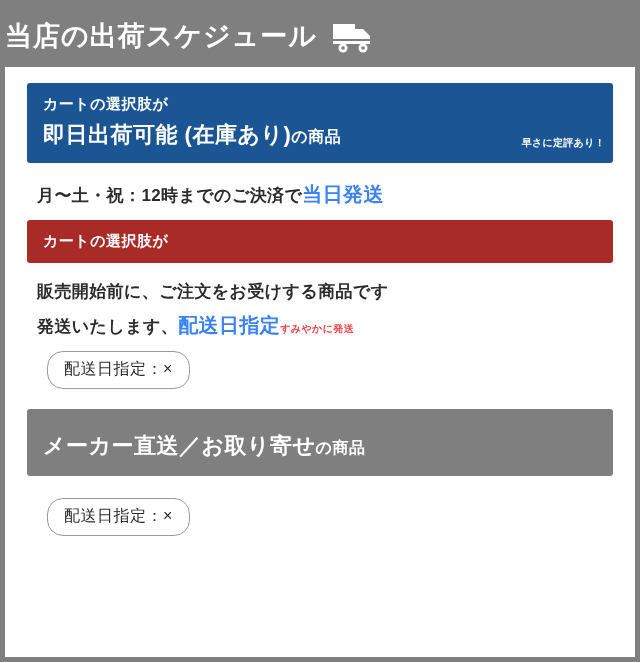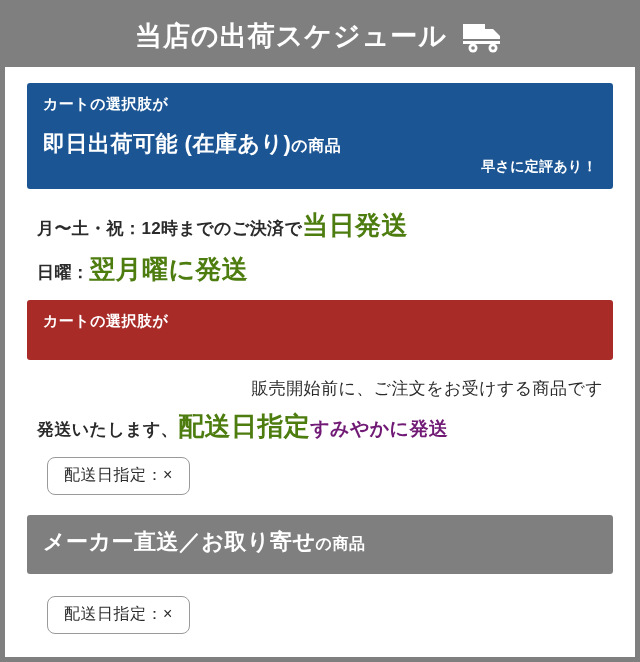--- a/index.html
+++ b/index.html
@@ -30,21 +30,20 @@
     box-sizing: border-box;
     border: 5px solid #7f7f7f;
     background: #ffffff;
   }
   .header {
     position: relative;
     height: 62px;
     background: #7f7f7f;
     display: flex;
     align-items: center;
-    justify-content: center;
     gap: 14px;
   }
   .header-title {
     color: #ffffff;
     font-size: 27px;
     font-weight: bold;
     letter-spacing: 1px;
     line-height: 1;
   }
   .truck-icon {
@@ -57,97 +56,95 @@
   .content {
     padding: 16px 22px 10px 22px;
   }
 
   
   .banner {
     position: relative;
     box-sizing: border-box;
     color: #ffffff;
     border-radius: 3px;
-    padding: 11px 16px 29px 16px;
+    padding: 11px 16px 12px 16px;
     margin-bottom: 12px;
   }
   .banner.blue { background: #1b5594; }
   .banner.red  { background: #a82b28; }
   .banner.gray { background: #7f7f7f; }
 
   .banner-small {
     font-size: 15px;
     font-weight: bold;
     line-height: 1.35;
     letter-spacing: 0.5px;
   }
   .banner-big {
     font-size: 22px;
     font-weight: bold;
     line-height: 1.4;
     letter-spacing: 0.5px;
-    margin-top: 15px;
+    margin-top: 6px;
   }
   .banner-big .suffix {
     font-size: 16px;
     font-weight: bold;
     letter-spacing: 0.5px;
   }
   .banner-note {
     position: absolute;
-    right: 16px;
+    right: 8px;
     bottom: 13px;
-    font-size: 14px;
+    font-size: 10px;
     font-weight: bold;
     letter-spacing: 0.3px;
   }
 
   
   .banner.gray .banner-big {
     margin-top: 0;
   }
   .banner.one-line {
-    padding: 14px 16px 15px 16px;
-    font-family: Liberation Mono, monospace;
+    padding: 22px 16px 15px 16px;
   }
 
   
   .rows {
     padding: 4px 10px 6px 10px;
   }
   .row {
     font-size: 17px;
     color: #2b2b2b;
     font-weight: bold;
     line-height: 1.55;
     letter-spacing: 0.4px;
     margin-bottom: 4px;
     white-space: nowrap;
   }
   .row.plain {
-    font-weight: normal;
-    text-align: right;
+    font-weight: bold;
   }
   .em-red-big {
-    color: #4d7c0f;
-    font-weight: bold;
-    font-size: 26px;
+    color: #3b82f6;
+    font-weight: bold;
+    font-size: 20px;
   }
   .small-after {
-    font-size: 19px;
-    font-weight: bold;
-    color: #701a75;
+    font-size: 10px;
+    font-weight: bold;
+    color: #ef4444;
   }
 
   
   .pill {
     display: inline-block;
     box-sizing: border-box;
     border: 1px solid #9a9a9a;
-    border-radius: 8px;
+    border-radius: 16px;
     padding: 7px 16px 8px 16px;
     font-size: 16px;
     color: #2b2b2b;
     letter-spacing: 0.5px;
     margin: 6px 0 14px 10px;
     background: #ffffff;
   }
 </style>
 </head>
 <body>
@@ -177,23 +174,20 @@
           <div class="banner-small">カートの選択肢が</div>
           <div class="banner-big">
             <span>即日出荷可能 (在庫あり)</span><span class="suffix">の商品</span>
           </div>
           <div class="banner-note">早さに定評あり！</div>
         </div>
         <div class="rows">
           <div class="row">
             <span>月〜土・祝：12時までのご決済で</span><span class="em-red-big">当日発送</span>
           </div>
-          <div class="row">
-            <span>日曜：</span><span class="em-red-big">翌月曜に発送</span>
-          </div>
         </div>
       </div>
 
       <div class="section">
         <div class="banner red">
           <div class="banner-small">カートの選択肢が</div>
         </div>
         <div class="rows">
           <div class="row plain">
             <span>販売開始前に、ご注文をお受けする商品です</span>

